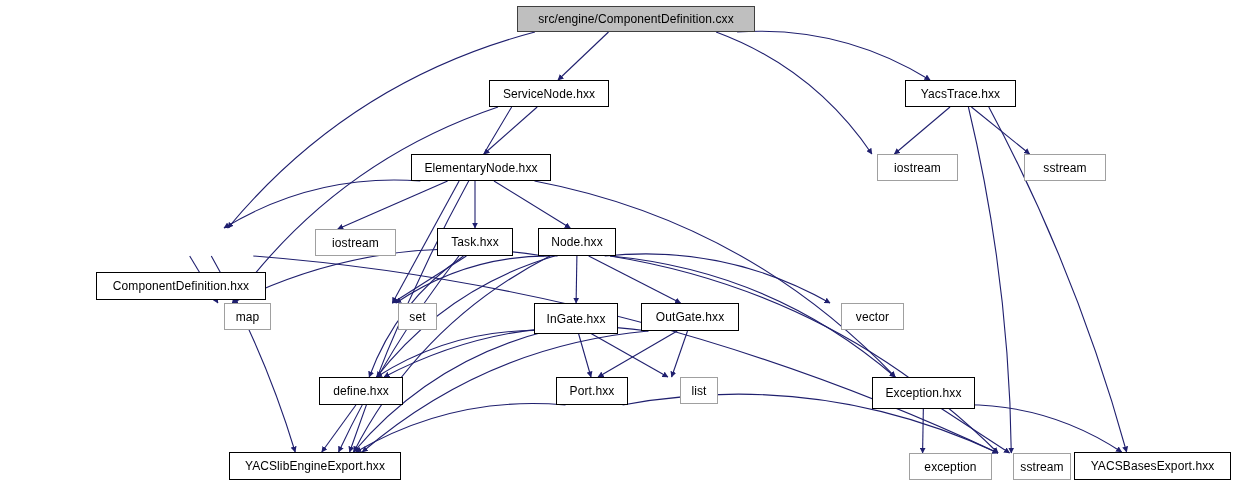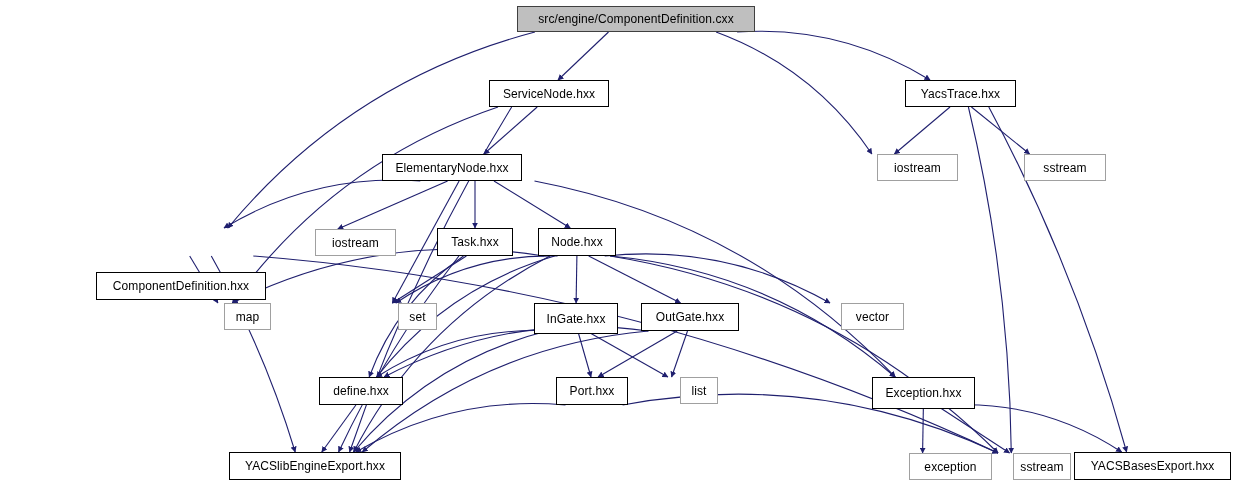--- a/index.html
+++ b/index.html
@@ -112,21 +112,21 @@
       </div>
       <div class="node" style="left: 905px; top: 80px; width: 111px; height: 27px;">
         <span>YacsTrace.hxx</span>
       </div>
       <div class="node system" style="left: 849px; top: 154px; width: 81px; height: 27px;">
         <span>iostream</span>
       </div>
       <div class="node system" style="left: 996px; top: 154px; width: 82px; height: 27px;">
         <span>sstream</span>
       </div>
-      <div class="node" style="left: 382px; top: 154px; width: 140px; height: 27px; justify-content: center;">
+      <div class="node" style="left: 411px; top: 154px; width: 140px; height: 27px; justify-content: center;">
         <span>ElementaryNode.hxx</span>
       </div>
       <div class="node" style="left: 96px; top: 228px; width: 170px; height: 28px; margin-top: 44px;">
         <span>ComponentDefinition.hxx</span>
       </div>
       <div class="node system" style="left: 287px; top: 229px; width: 81px; height: 27px;">
         <span>iostream</span>
       </div>
       <div class="node" style="left: 437px; top: 228px; width: 76px; height: 28px;">
         <span>Task.hxx</span>

